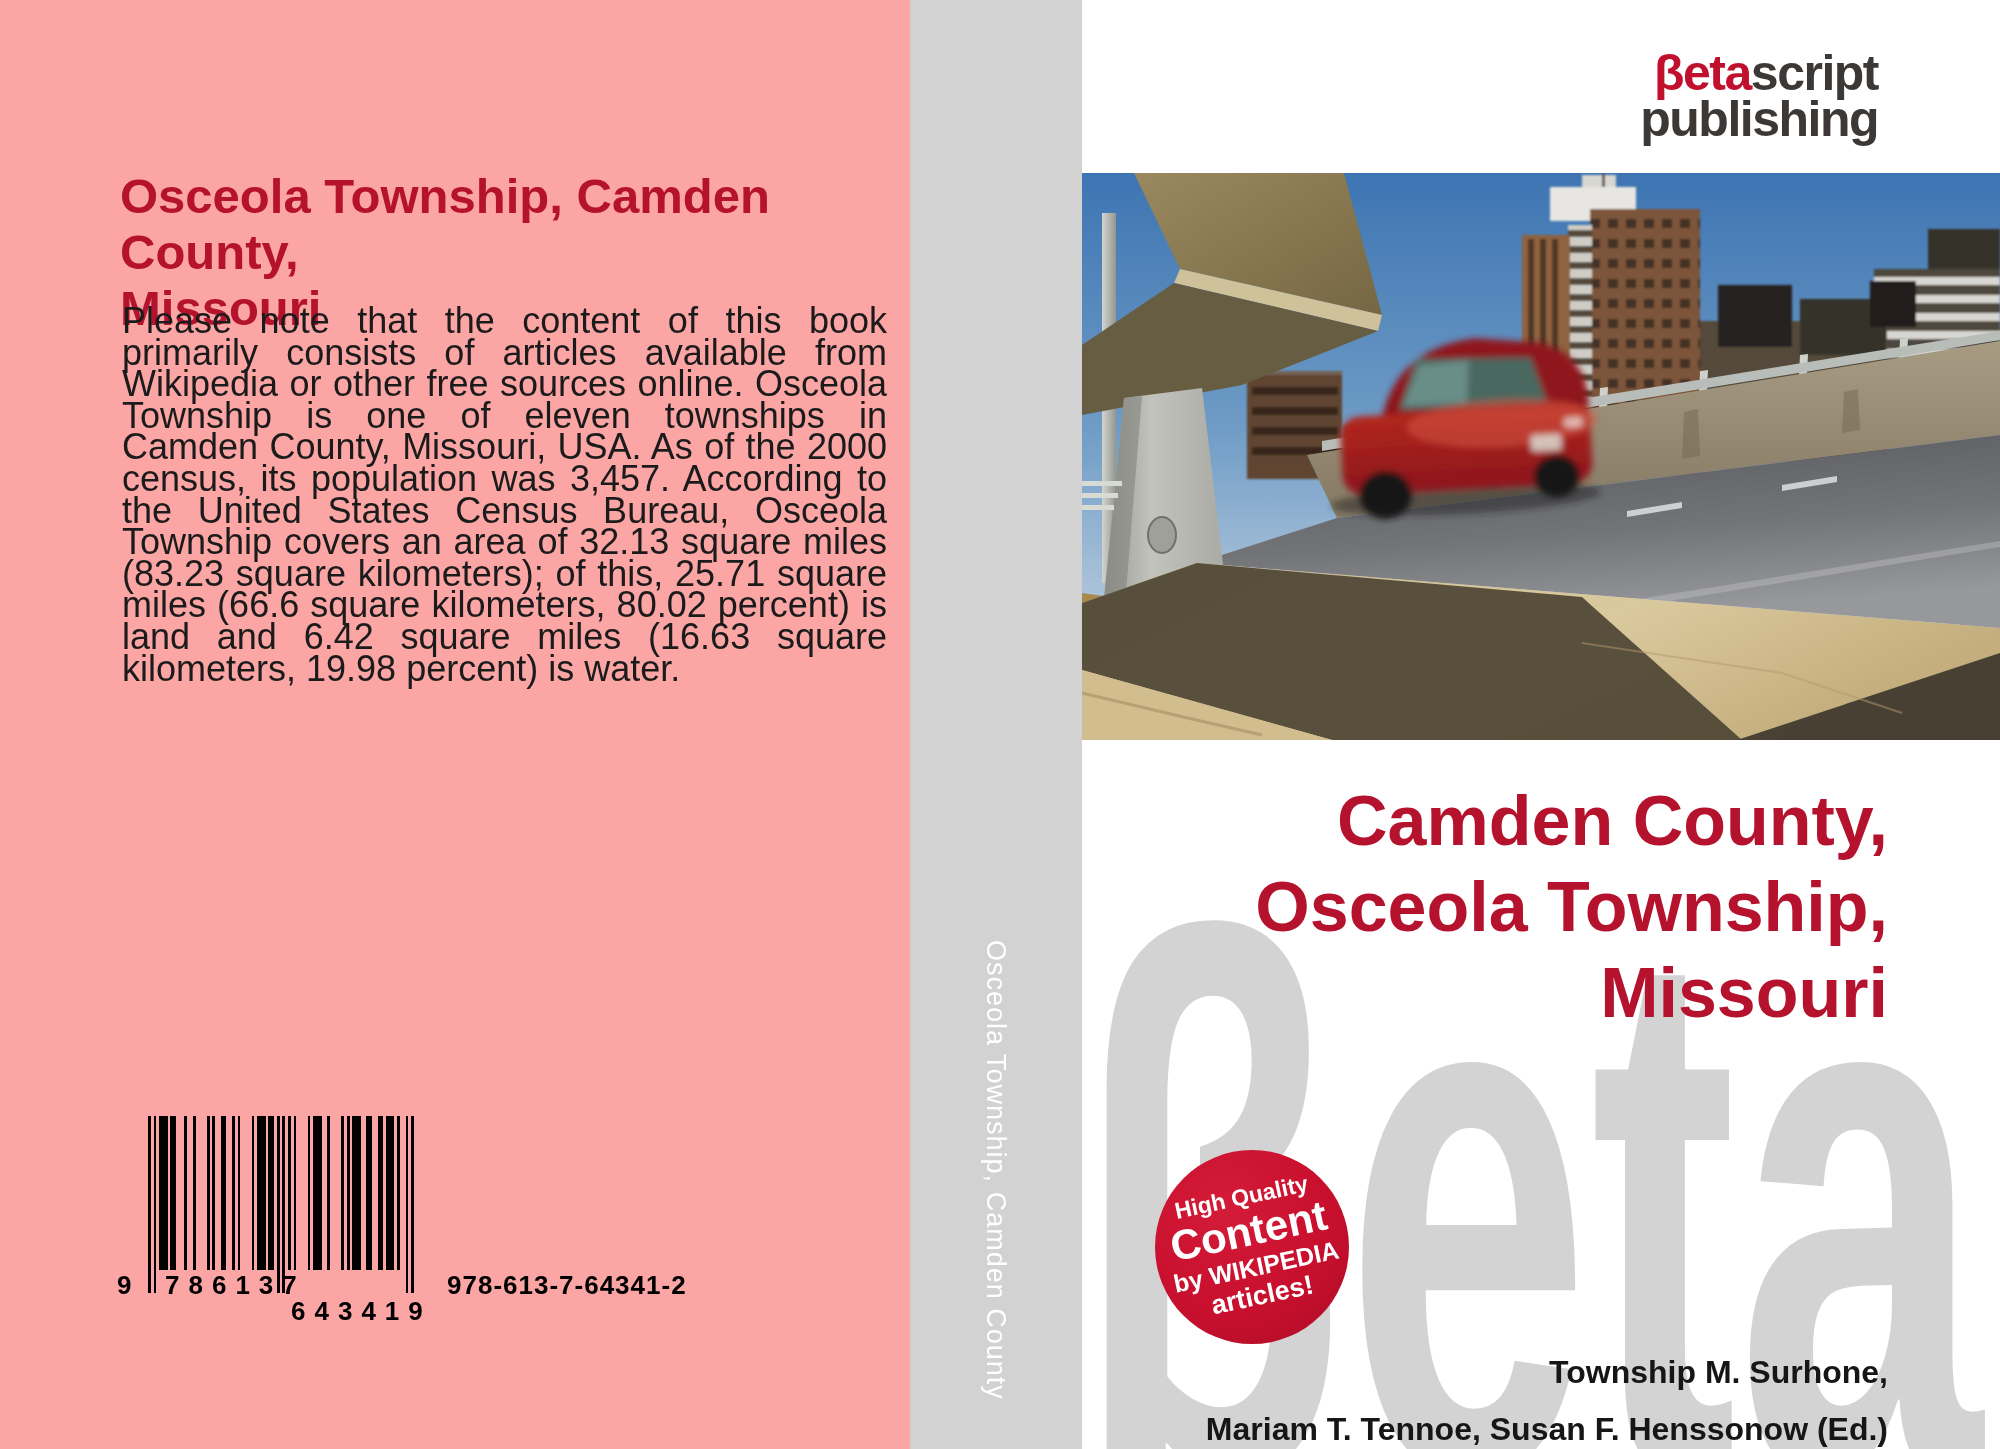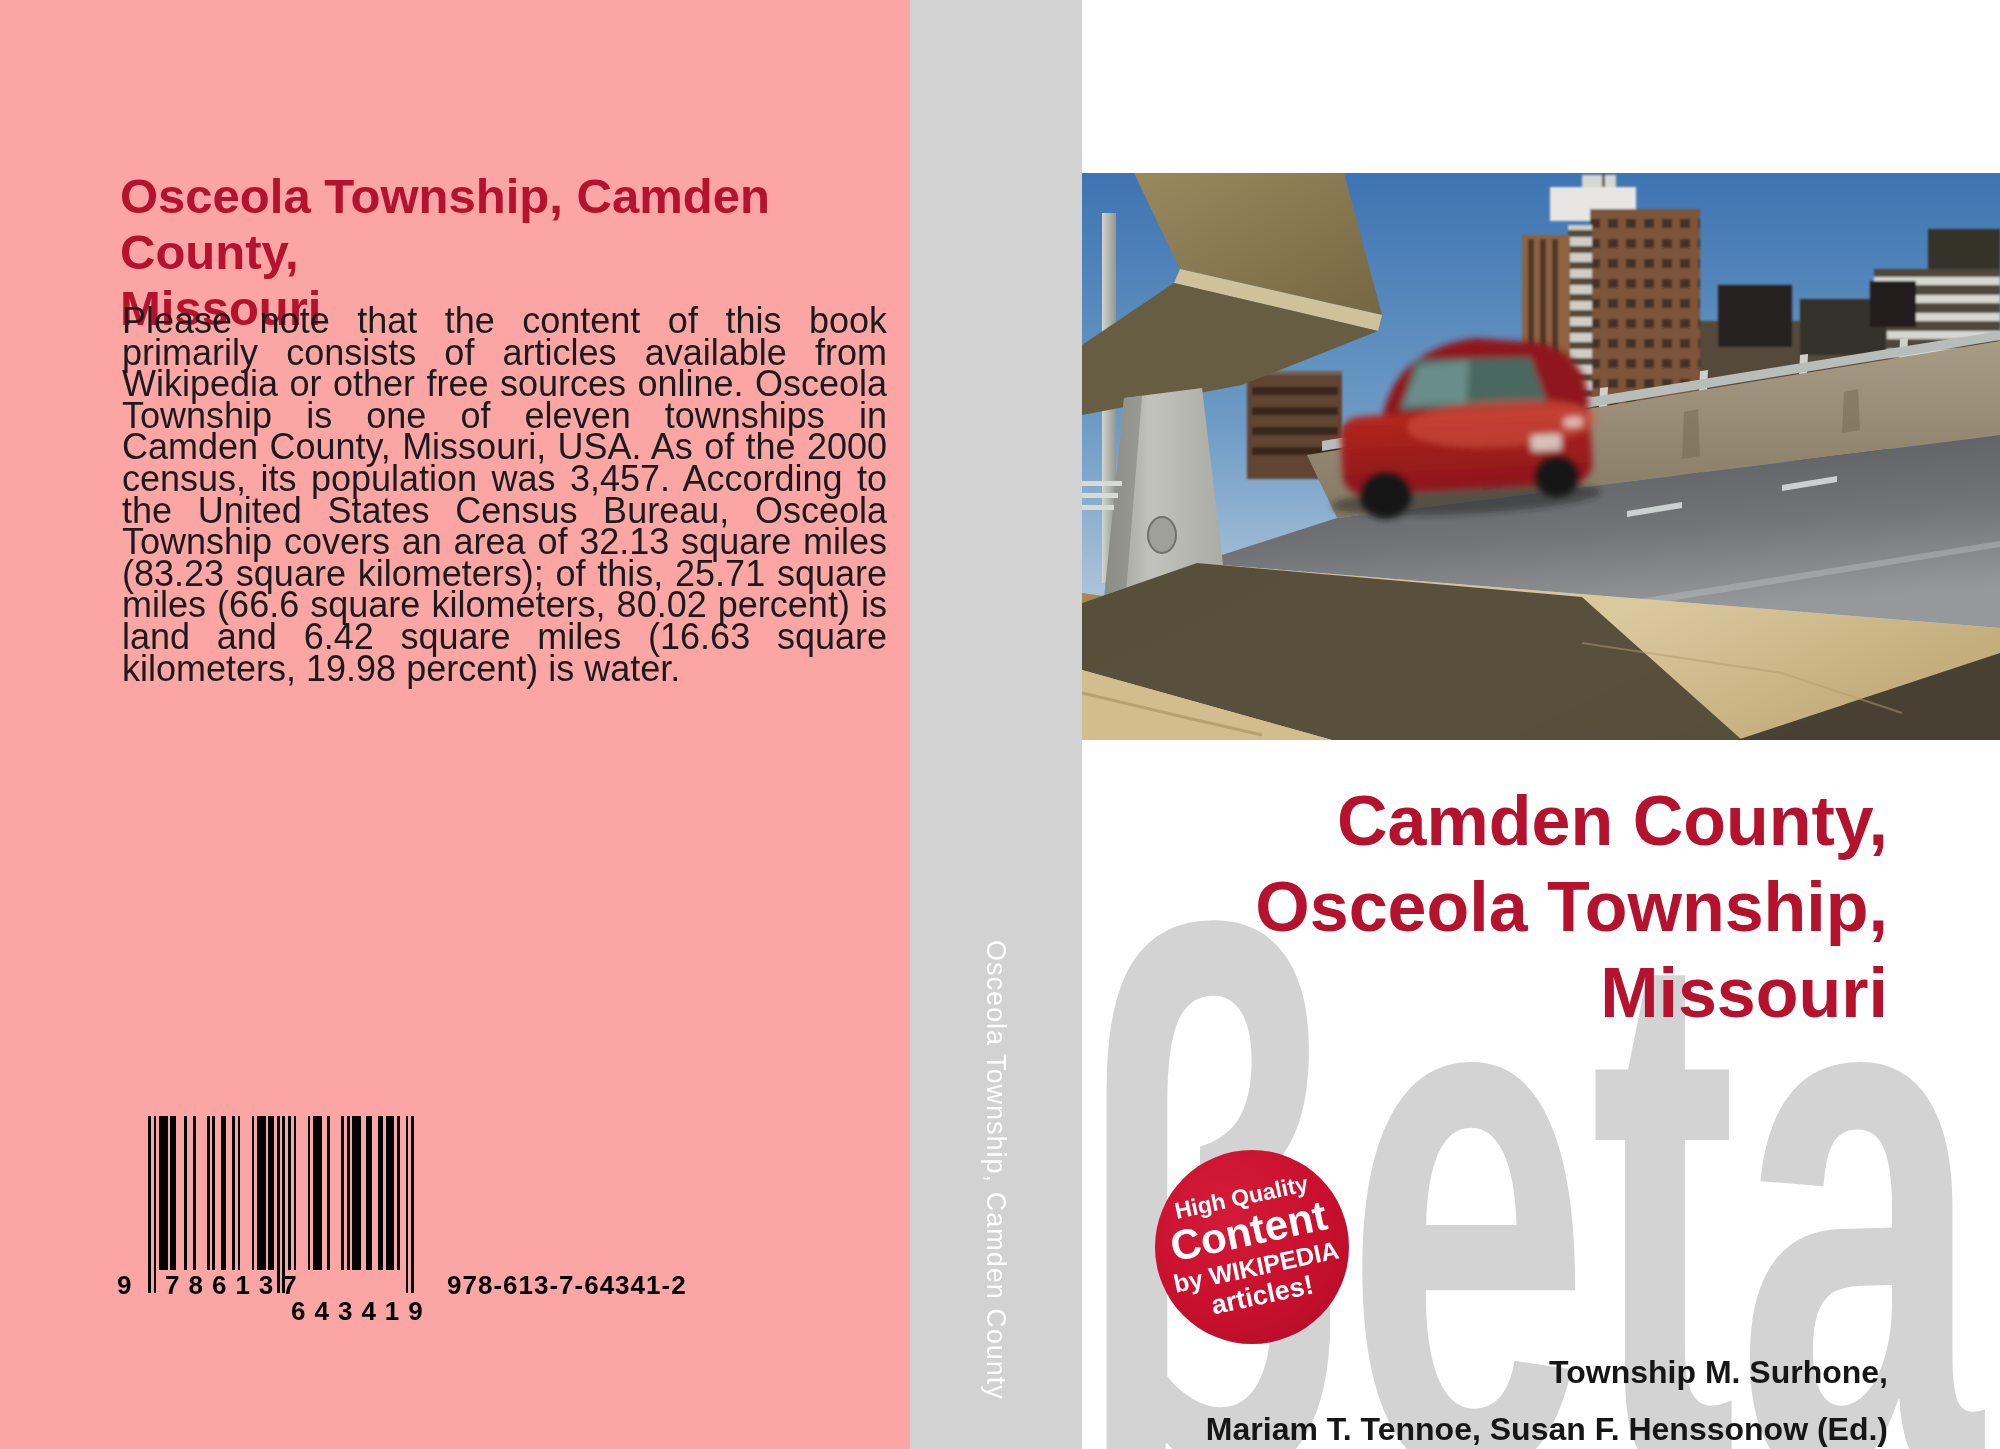--- a/index.html
+++ b/index.html
@@ -146,20 +146,24 @@
       <span class="isbn-text">978-613-7-64341-2</span>
     </div>
   </div>
 
   <div id="spine">
     <div class="spine-text">Osceola Township, Camden County</div>
   </div>
 
   <div id="front-cover">
 
+    <div class="logo">
+      <div><span class="beta">βeta</span><span>script</span></div>
+      <div>publishing</div>
+    </div>
 
     <svg id="photo" viewBox="0 0 918 567" preserveAspectRatio="none">
       <defs>
         <linearGradient id="sky" x1="0" y1="0" x2="0" y2="1">
           <stop offset="0" stop-color="#3d74b2"></stop>
             <stop offset="0.45" stop-color="#6f9cc6"></stop>
           <stop offset="0.78" stop-color="#b3c8dc"></stop>
             <stop offset="1" stop-color="#ccdae6"></stop>
         </linearGradient>
         <linearGradient id="roadg" x1="0" y1="0" x2="0.3" y2="1">

